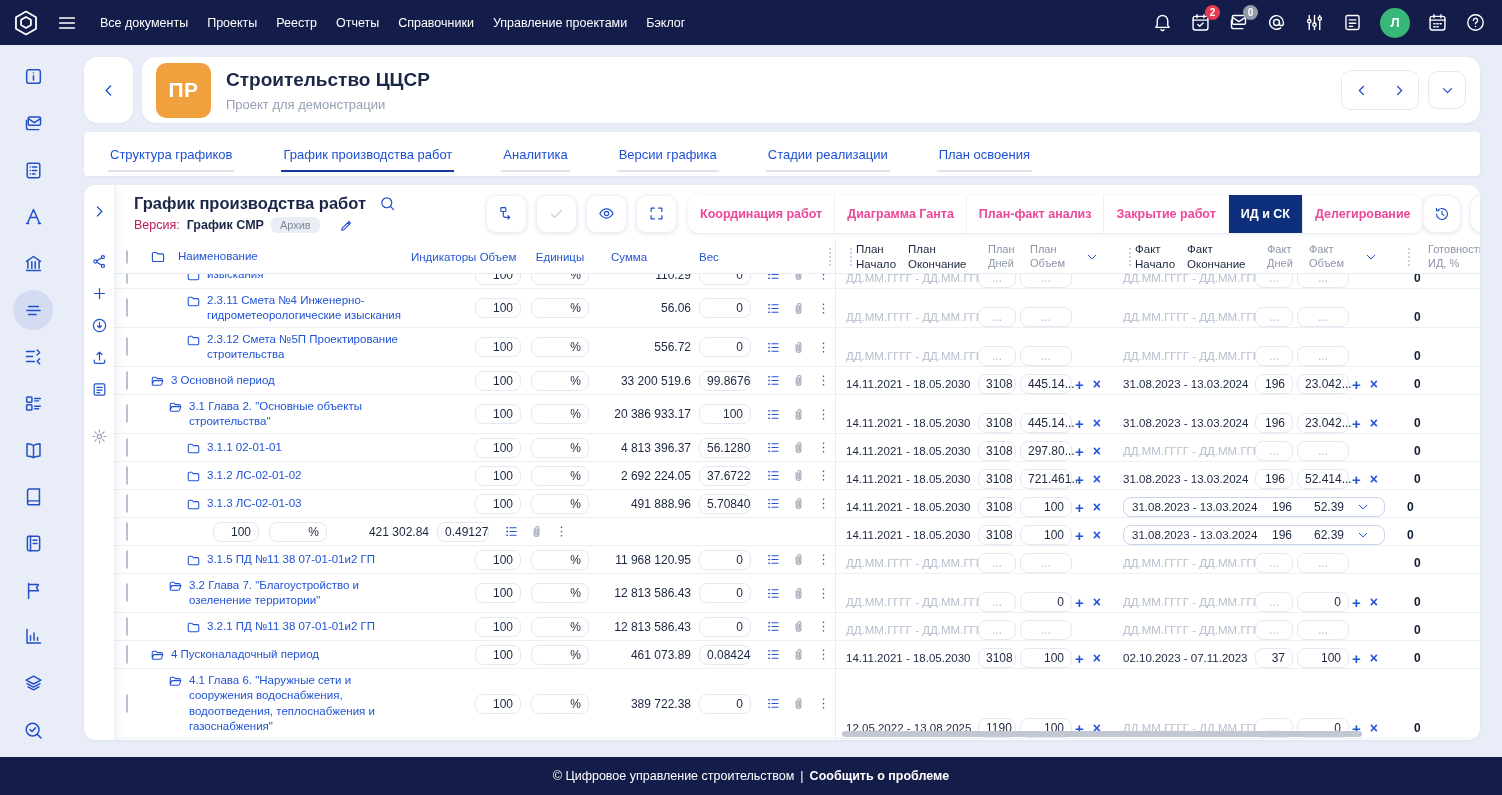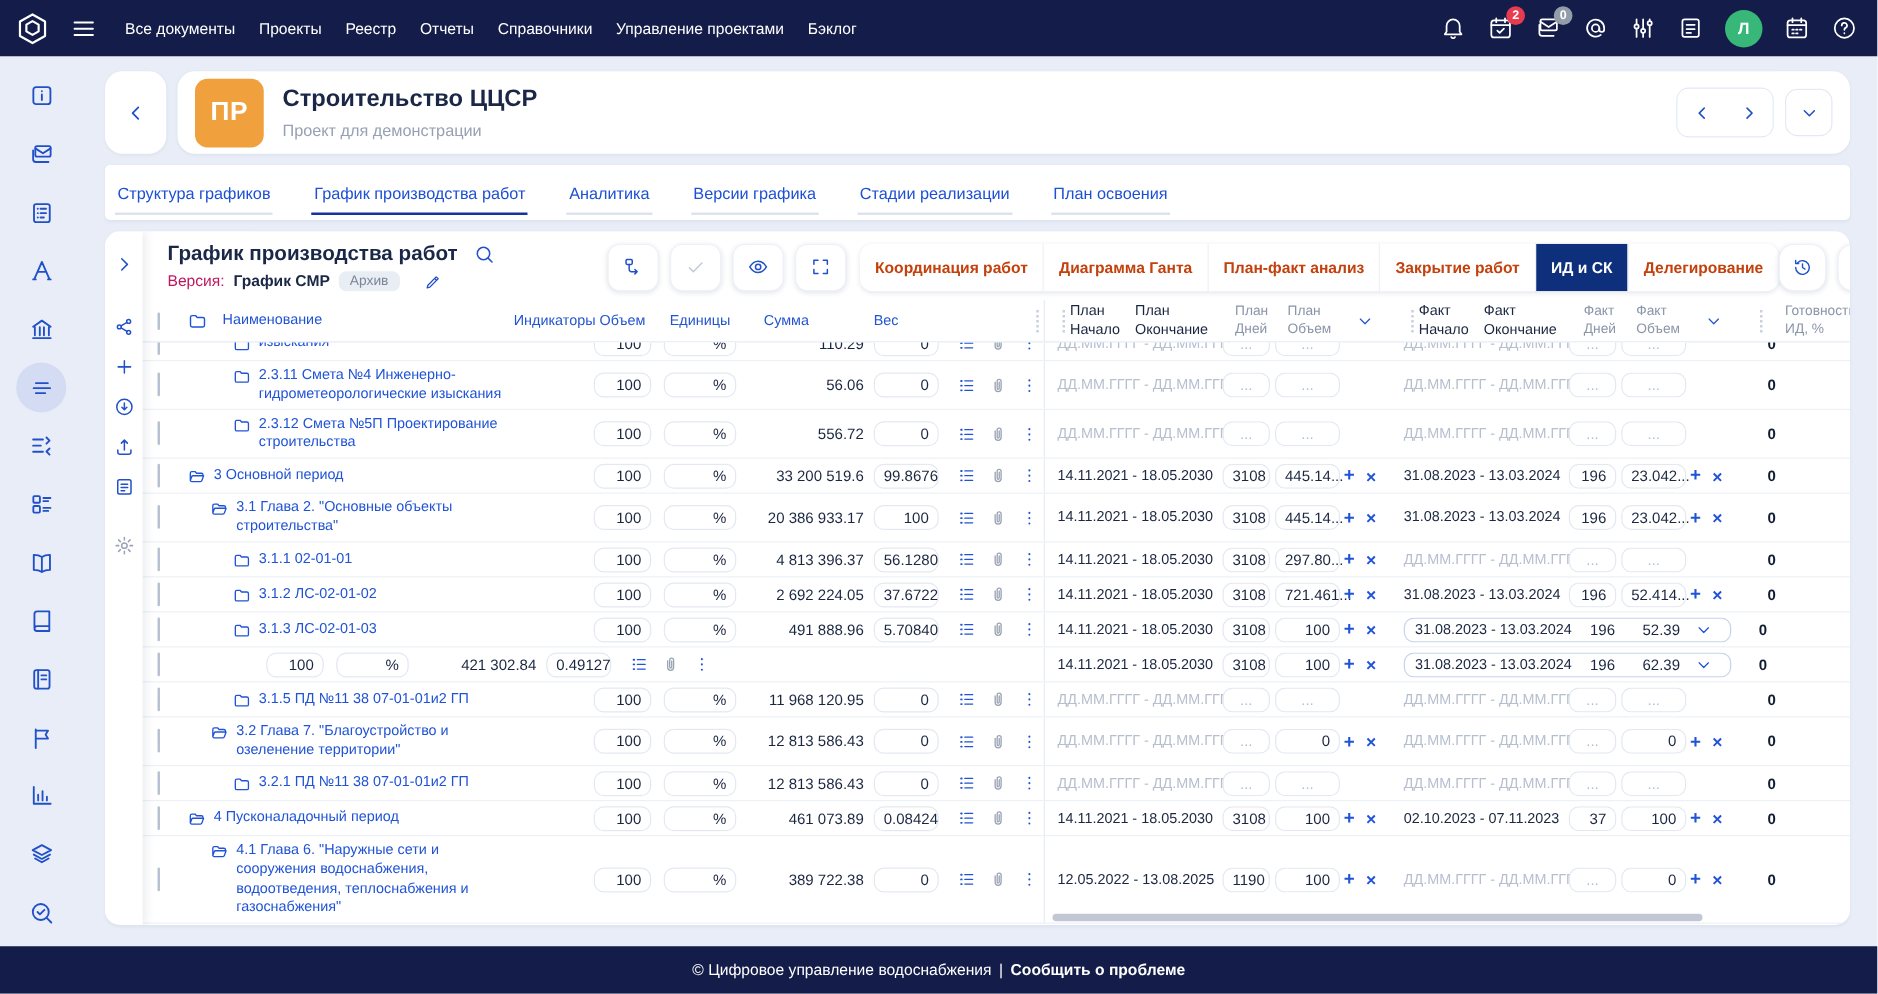--- a/index.html
+++ b/index.html
@@ -47,21 +47,21 @@
     display:flex; align-items:center; justify-content:center; letter-spacing:.5px; }
   .proj-title { font-size:19px; font-weight:700; color:#1a2747; }
   .proj-sub { font-size:13px; color:#97a1b3; margin-top:6px; }
   .proj-nav { margin-left:auto; display:flex; gap:9px; align-items:center; }
   .nav-group { display:flex; border:1px solid #e4e9f2; border-radius:10px; overflow:hidden; }
   .nav-btn { width:38px; height:38px; display:flex; align-items:center; justify-content:center; color:#2150c8; background:#fff; }
   .nav-btn.single { border:1px solid #e4e9f2; border-radius:10px; }
   .nav-btn .ic { width:15px; height:15px; stroke-width:2; }
 
   .tabs-card { margin-top:9px; height:44px; background:#fff; border-radius:4px; display:flex; align-items:center;
-    padding:0 8px; gap:31px; box-shadow:0 1px 3px rgba(20,35,80,.05); }
+    padding:0 24px; gap:47px; box-shadow:0 1px 3px rgba(20,35,80,.05); }
   .tab { font-size:13px; font-weight:500; color:#1d50d4; padding:0 2px 8px; border-bottom:2px solid #dde3ee; transform:translateY(5px); white-space:nowrap; cursor:default; }
   .tab.active { border-color:#16349f; }
 
   
   .panel { margin-top:9px; height:555px; background:#fff; border-radius:12px; display:flex; overflow:hidden; box-shadow:0 1px 3px rgba(20,35,80,.05); }
   .irail { width:30px; background:#fff; box-shadow:2px 0 8px rgba(30,50,100,.10); z-index:3;
     display:flex; flex-direction:column; align-items:center; padding-top:16px; }
   .irail-item { width:20px; height:20px; color:#2150c8; display:flex; align-items:center; justify-content:center; }
   .irail-item .ic { width:17px; height:17px; }
   .irail-item.muted { color:#9aa3b5; }
@@ -78,21 +78,21 @@
   .ver-label { color:#be185d; }
   .ver-value { font-weight:700; color:#1a2747; }
   .ver-badge { background:#e9edf4; color:#7d8798; border-radius:6px; padding:2px 9px; font-size:11px; }
   .pencil-btn { margin-left:12px; color:#2150c8; } .pencil-btn .ic { width:15px; height:15px; }
   .tb-btns { display:flex; gap:9px; flex:none; }
   .tb-btn { width:41px; height:38px; border-radius:10px; background:#fff; border:1px solid #eef1f7;
     box-shadow:0 1px 4px rgba(25,40,90,.12); display:flex; align-items:center; justify-content:center; color:#2150c8; }
   .tb-btn .ic { width:17px; height:17px; }
   .tb-btn.disabled { color:#c3cad6; }
   .views { display:flex; background:#fff; border-radius:10px; box-shadow:0 1px 4px rgba(25,40,90,.12); overflow:hidden; margin-left:11px; flex:none; }
-  .view { padding:0 12px; height:38px; display:flex; align-items:center; font-size:12.5px; font-weight:600; color:#c2410c;
+  .view { padding:0 12px; height:38px; display:flex; align-items:center; font-size:12.5px; font-weight:600; color:#ec4899;
     border-left:1px solid #eef1f6; white-space:nowrap; cursor:default; }
   .view:first-child { border-left:none; }
   .view.active { background:#0e2f7b; color:#fff; }
   .tb-spacer { flex:1; }
   .round-btn { width:38px; height:38px; border-radius:12px; background:#fff; border:1px solid #eef1f7;
     box-shadow:0 1px 4px rgba(25,40,90,.12); display:flex; align-items:center; justify-content:center; color:#2150c8; flex:none; }
   .round-btn .ic { width:16px; height:16px; }
   .round-btn.slim { width:30px; margin-left:9px; }
 
   
@@ -122,21 +122,21 @@
   .c-wt { width:52px; margin-left:8px; flex:none; text-align:left; }
   .c-icons { width:74px; margin-left:10px; flex:none; display:flex; gap:10px; align-items:center; justify-content:center; }
   .c-icons .ic { width:15px; height:15px; }
   .ico-blue { color:#2053d6; } .ico-gray { color:#9aa3b3; }
 
   .box { width:100%; border:1px solid #e4e9f1; border-radius:8px; padding:2px 7px; font-size:12px; font-weight:500;
     color:#1b2740; text-align:right; background:#fff; min-height:19px; line-height:14px; display:block; }
   .box.empty { color:#b6bfce; text-align:center; }
 
   .rows { flex:1; overflow:hidden; position:relative; }
-  .trow { display:flex; align-items:center; border-bottom:1px solid #edf1f6; }
+  .trow { display:flex; align-items:flex-end; border-bottom:1px solid #edf1f6; }
   .trow.clip { margin-top:-13px; }
   .rl { display:flex; align-items:center; width:722px; min-width:722px; border-right:1px solid #e8ecf3; padding:3.5px 0; }
   .rr { display:flex; align-items:center; flex:1; min-width:0; overflow:hidden; padding-left:10px; }
 
   .c-dates { width:128px; flex:none; font-size:11.5px; font-weight:500; color:#1b2740; white-space:nowrap; }
   .c-dates.ph { color:#b6bfce; font-weight:400; }
   .c-days { width:38px; margin-left:4px; flex:none; }
   .c-pvol { width:52px; margin-left:4px; flex:none; }
   .c-act { width:40px; margin-left:3px; flex:none; display:flex; gap:9px; align-items:center; color:#2053d6; }
   .plus-t { font-size:15px; font-weight:600; line-height:1; }
@@ -1488,16 +1488,16 @@
             </div>
           </div>
         </div>
 
       <div class="hscroll"></div>
     </div>
   </div>
 </div>
 
 <div class="footer">
-  <span>© Цифровое управление водоснабжения</span>
+  <span>© Цифровое управление строительством</span>
   <span>|</span>
   <span class="bold">Сообщить о проблеме</span>
 </div>
 
 </body></html>

